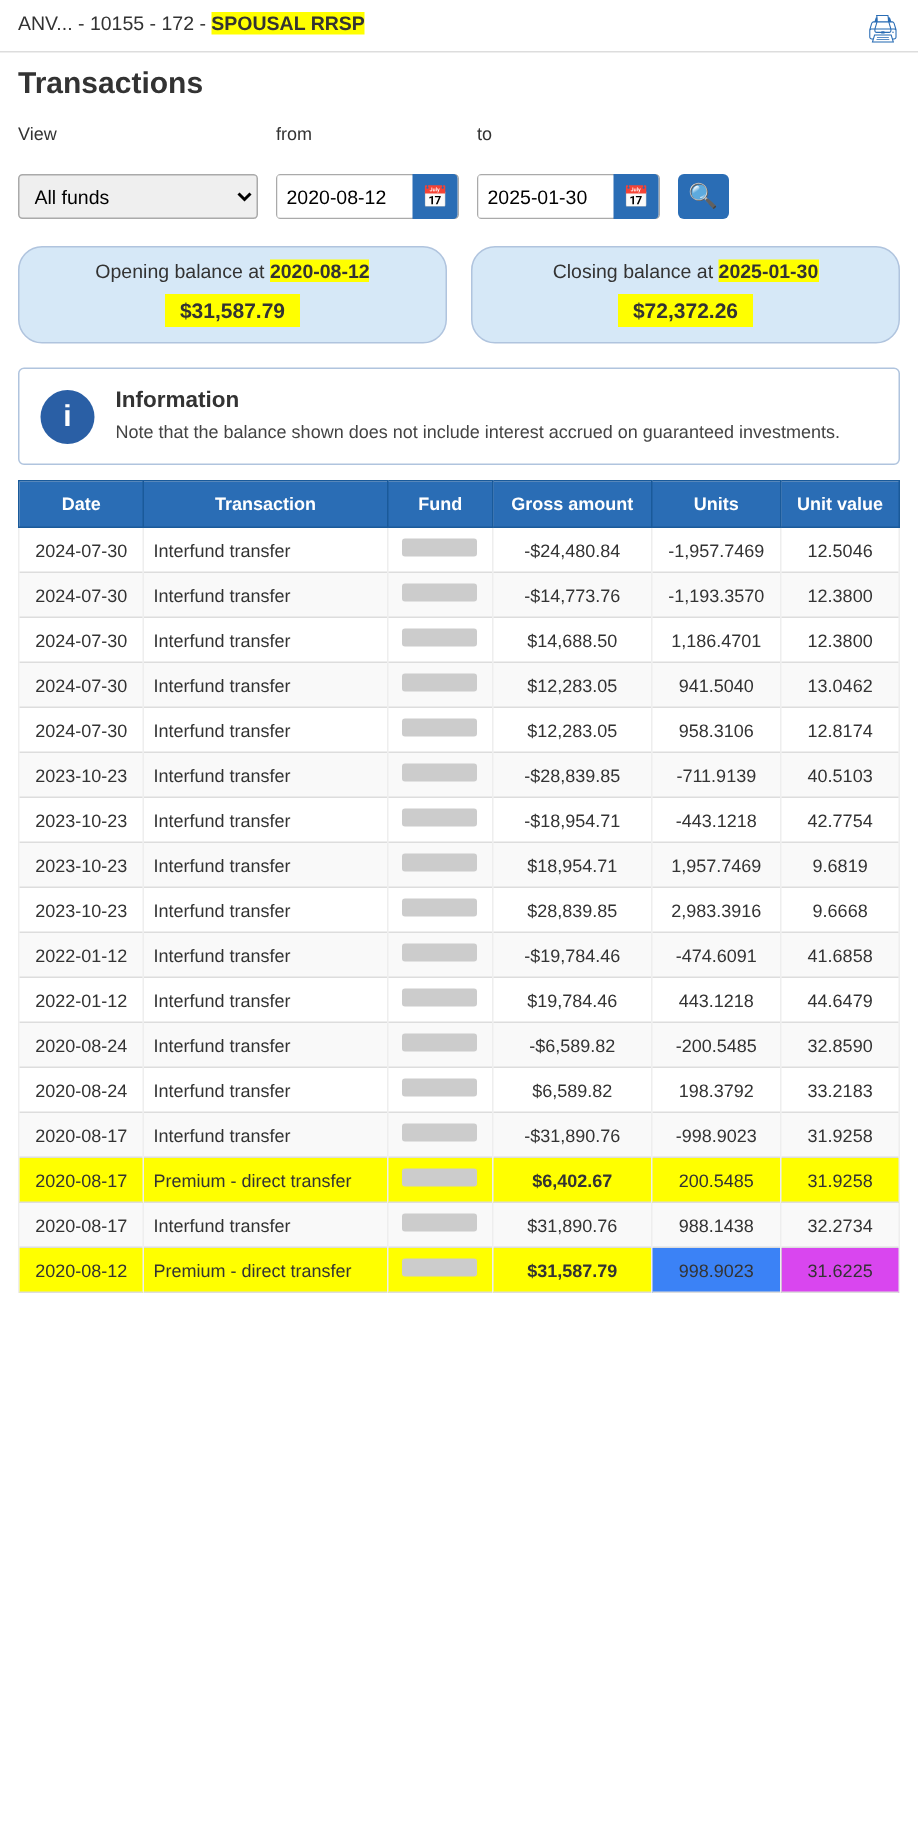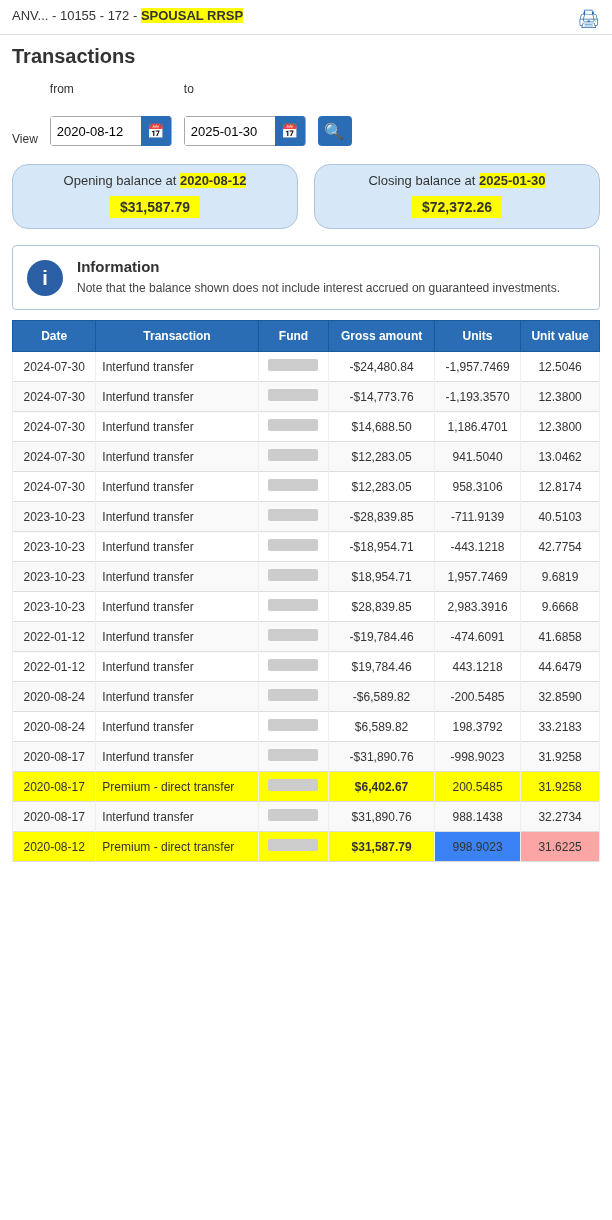--- a/index.html
+++ b/index.html
@@ -222,20 +222,23 @@
     ANV... - 10155 - 172 -&nbsp;<span class="highlight-yellow">SPOUSAL RRSP</span>
   </span>
   <span class="print-icon">🖨</span>
 </div>
 
 <div class="page-title">Transactions</div>
 
 <div class="filters">
   <div class="filter-group">
     <span class="filter-label">View</span>
+    <select>
+      <option>All funds</option>
+    </select>
   </div>
   <div class="filter-group">
     <span class="filter-label">from</span>
     <div class="date-input-wrap">
       <input type="text" value="2020-08-12" style="">
       <button class="cal-btn">📅</button>
     </div>
   </div>
   <div class="filter-group">
     <span class="filter-label">to</span>
@@ -410,17 +413,17 @@
           <td>$31,890.76</td>
           <td>988.1438</td>
           <td>32.2734</td>
         </tr>
         <tr style="background: rgb(255, 255, 0);">
           <td style="background: rgb(255, 255, 0);">2020-08-12</td>
           <td style="background: rgb(255, 255, 0);">Premium - direct transfer</td>
           <td style="background: rgb(255, 255, 0);"><span class="fund-placeholder"></span></td>
           <td><span class="amount-highlight">$31,587.79</span></td>
           <td style="background: #3b82f6;">998.9023</td>
-          <td style="background: #fca5a5;">31.6225</td>
+          <td style="background: #d946ef;">31.6225</td>
         </tr>
       </tbody>
   </table>
 </div>
 
 </body></html>

